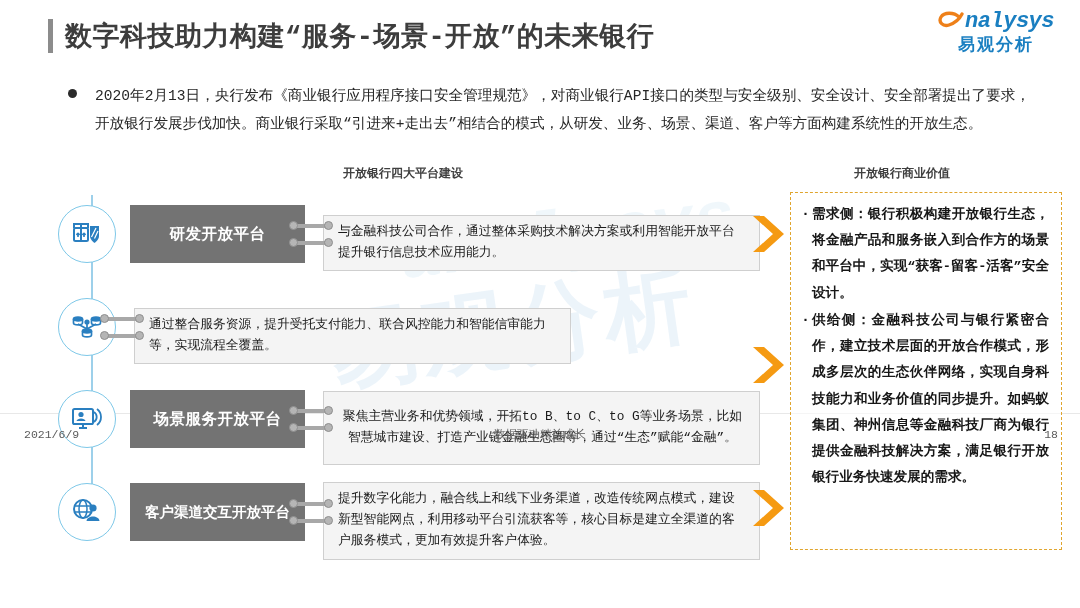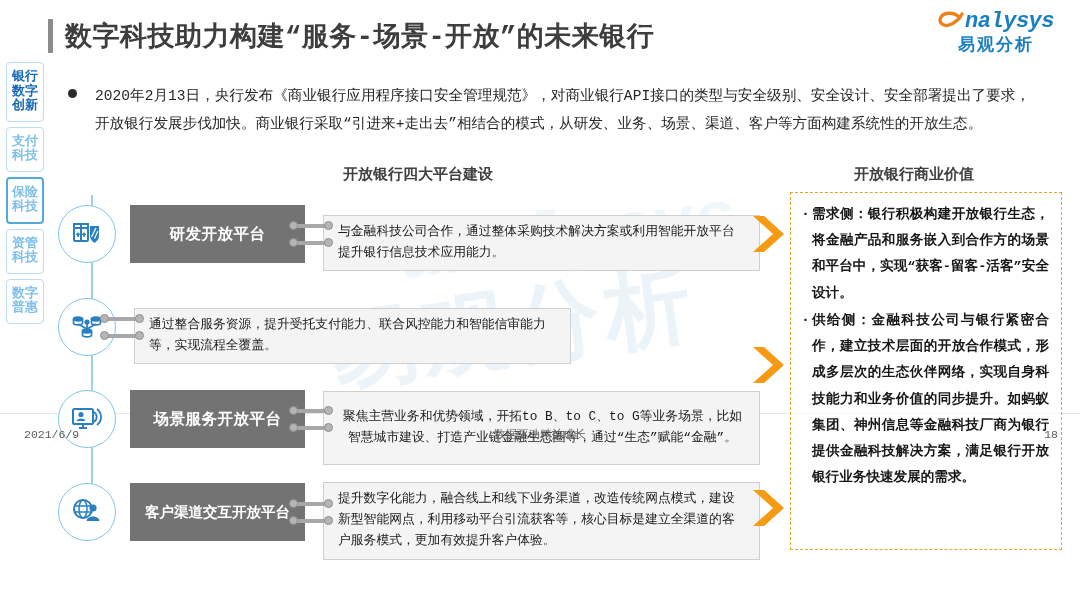--- a/index.html
+++ b/index.html
@@ -104,21 +104,21 @@
   .vtab span { display: block; }
   .vtab.active {
     color: #1668b8;
     border-color: #bcdcf2;
   }
   .vtab.hl { border: 2px solid #55a8de; }
 
   
   .col-head {
     position: absolute;
-    font-size: 15px; font-weight: bold;
+    font-size: 12px; font-weight: bold;
     color: #404040;
     z-index: 5;
     white-space: nowrap;
   }
   #head-left  { left: 343px; top: 165px; }
   #head-right { left: 854px; top: 165px; }
 
   
   .intro {
     position: absolute;
@@ -310,37 +310,20 @@
   <div class="logo">
     <div class="logo-row">
       <svg class="logo-swoosh" width="26" height="24" viewBox="0 0 26 24">
         <path d="M21 7 C16 2, 6 2, 3 7 C0 12, 5 17, 11 15 C17 13, 22 8, 24 4" fill="none" stroke="#ee8019" stroke-width="3.3" stroke-linecap="round"></path>
       </svg>
       <div class="logo-word">nalysys</div>
     </div>
     <div class="logo-cn">易观分析</div>
   </div>
 
-  <div class="vtabs">
-    <div class="vtab active">
-      <span>银行数字创新</span>
-    </div>
-    <div class="vtab">
-      <span>支付科技</span>
-    </div>
-    <div class="vtab hl">
-      <span>保险科技</span>
-    </div>
-    <div class="vtab">
-      <span>资管科技</span>
-    </div>
-    <div class="vtab">
-      <span>数字普惠</span>
-    </div>
-  </div>
 
   <div class="intro">
     <div class="intro-bullet"></div>
     <div class="intro-text">2020年2月13日，央行发布《商业银行应用程序接口安全管理规范》，对商业银行API接口的类型与安全级别、安全设计、安全部署提出了要求，开放银行发展步伐加快。商业银行采取“引进来+走出去”相结合的模式，从研发、业务、场景、渠道、客户等方面构建系统性的开放生态。</div>
   </div>
 
   <div class="col-head" id="head-left">开放银行四大平台建设</div>
   <div class="col-head" id="head-right">开放银行商业价值</div>
 
   <div class="tl-line"></div>

